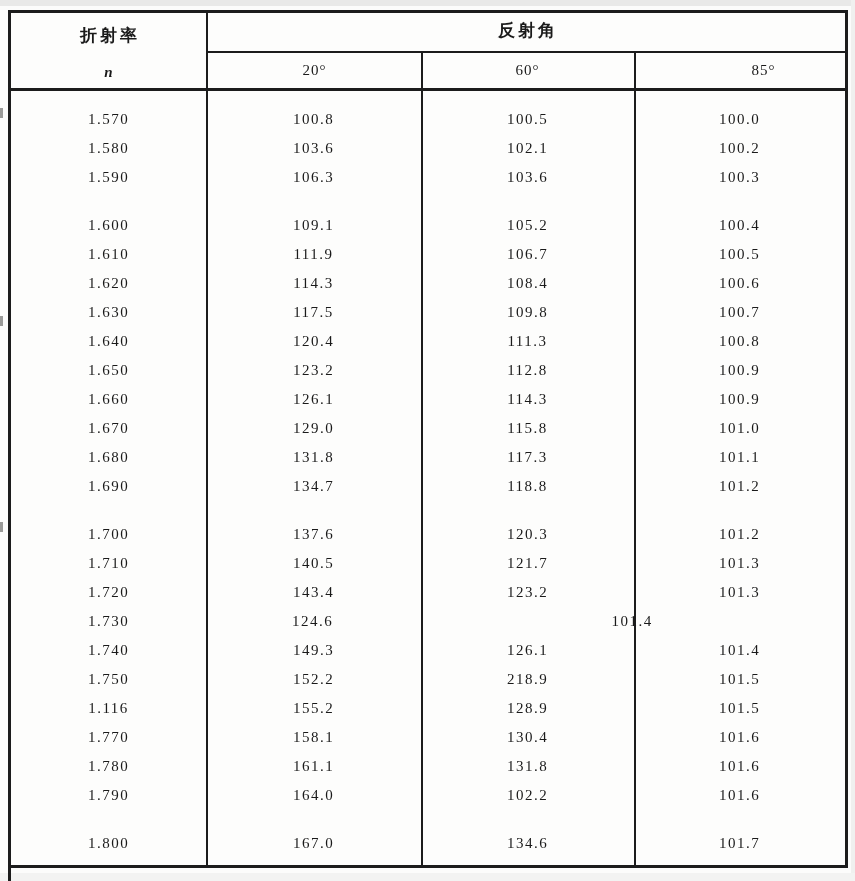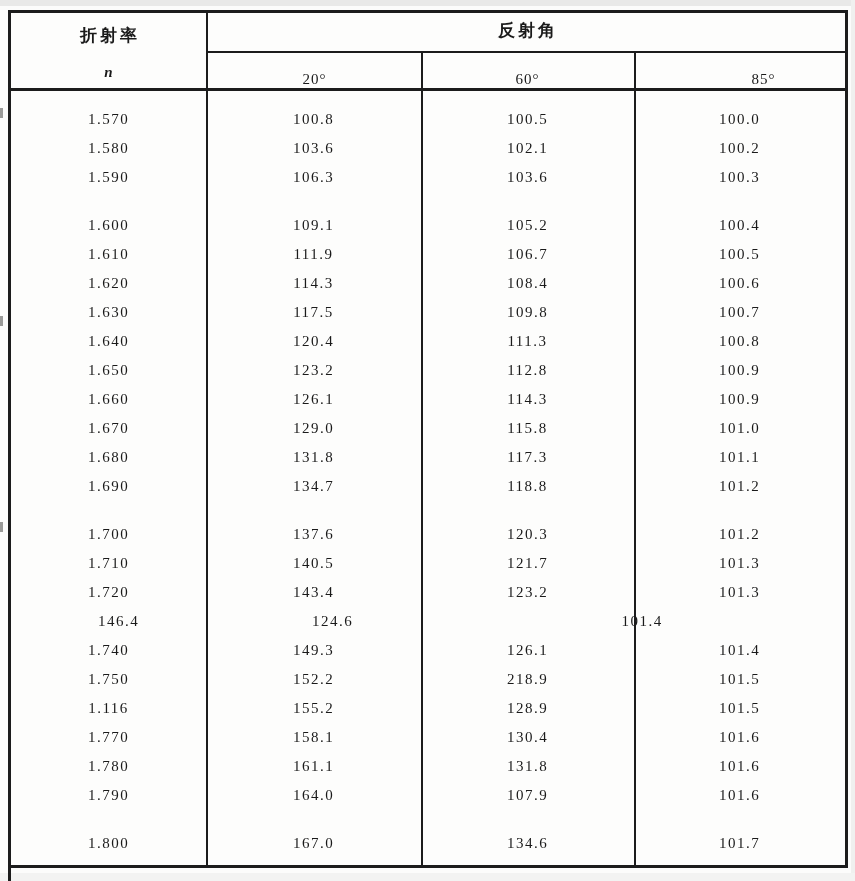--- a/index.html
+++ b/index.html
@@ -94,21 +94,20 @@
     font-size: 17px;
     font-weight: bold;
     letter-spacing: 3px;
     text-indent: 3px;
   }
   .angle-row {
     position: absolute;
     left: 197px; top: 40px; right: 0;
     height: 35px;
     display: flex;
-    align-items: flex-end;
   }
   .angle-cell {
     display: flex; align-items: center; justify-content: center;
     font-size: 15px;
     letter-spacing: 1px;
   }
   .angle-cell.a0 { width: 213px; }
   .angle-cell.a1 { width: 213px; }
   .angle-cell.a2 { flex: 1; padding-left: 48px; }
   
@@ -264,21 +263,21 @@
           <div class="cell c2">121.7</div>
           <div class="cell c3">101.3</div>
         </div>
         <div class="data-row">
           <div class="cell c0">1.720</div>
           <div class="cell c1">143.4</div>
           <div class="cell c2">123.2</div>
           <div class="cell c3">101.3</div>
         </div>
         <div class="data-row">
-          <div class="cell c1">146.4</div>
+          <div class="cell c0">1.730</div>
           <div class="cell c2">124.6</div>
           <div class="cell c3">101.4</div>
         </div>
         <div class="data-row">
           <div class="cell c0">1.740</div>
           <div class="cell c1">149.3</div>
           <div class="cell c2">126.1</div>
           <div class="cell c3">101.4</div>
         </div>
         <div class="data-row">
@@ -301,21 +300,21 @@
         </div>
         <div class="data-row">
           <div class="cell c0">1.780</div>
           <div class="cell c1">161.1</div>
           <div class="cell c2">131.8</div>
           <div class="cell c3">101.6</div>
         </div>
         <div class="data-row">
           <div class="cell c0">1.790</div>
           <div class="cell c1">164.0</div>
-          <div class="cell c2">107.9</div>
+          <div class="cell c2">102.2</div>
           <div class="cell c3">101.6</div>
         </div>
         <div class="row-gap"></div>
         <div class="data-row">
           <div class="cell c0">1.800</div>
           <div class="cell c1">167.0</div>
           <div class="cell c2">134.6</div>
           <div class="cell c3">101.7</div>
         </div>
       </div>

